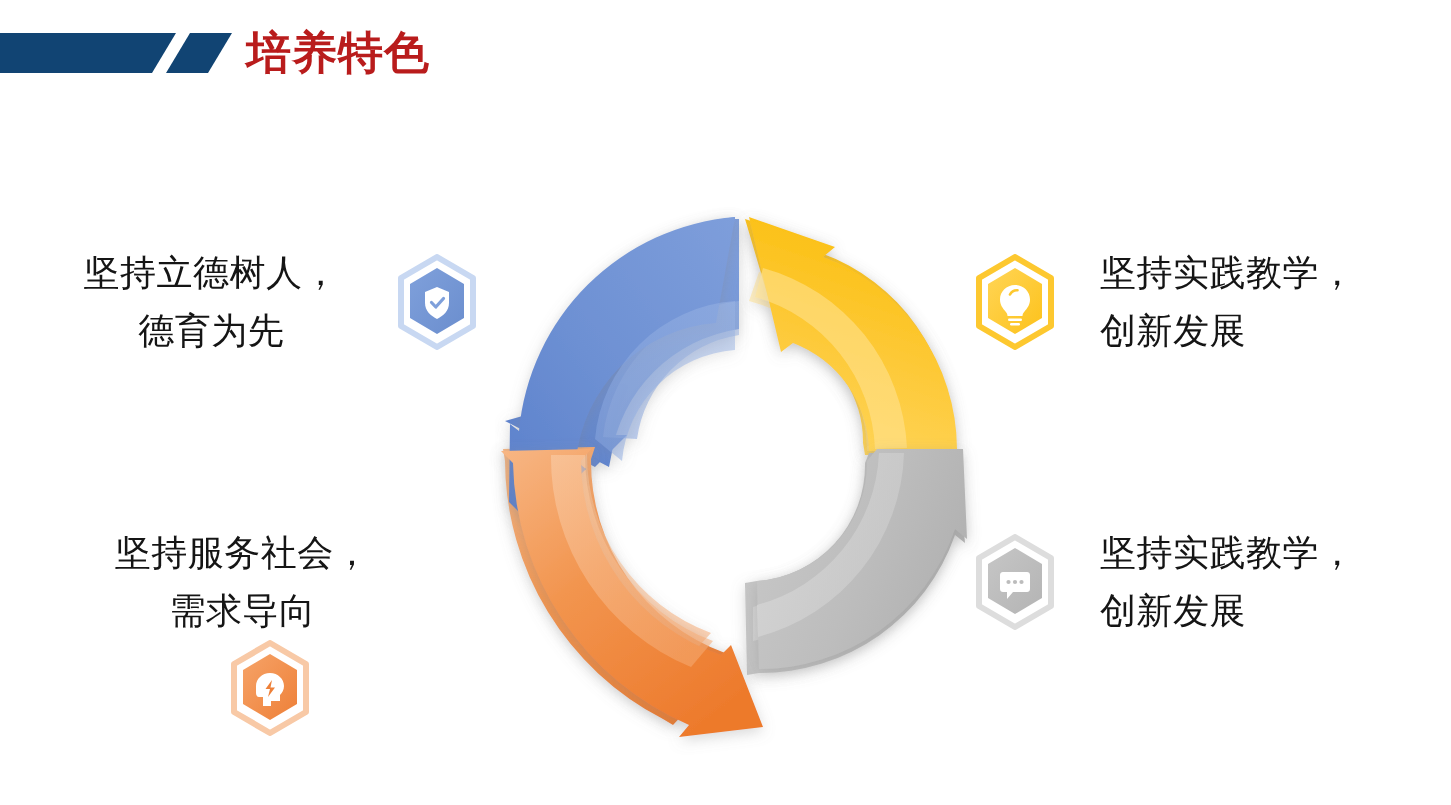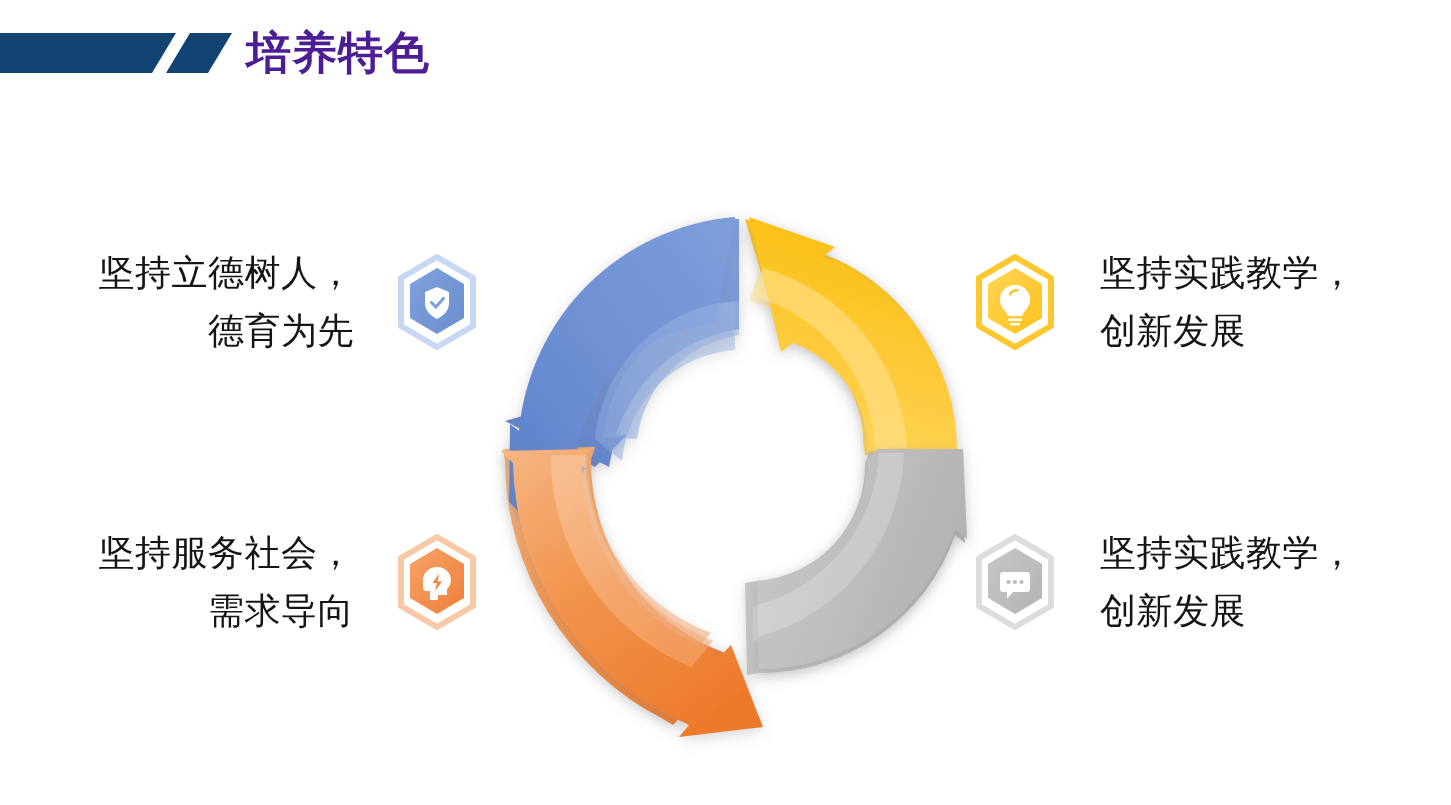--- a/index.html
+++ b/index.html
@@ -34,21 +34,21 @@
     pointer-events: none;
   }
   #slide-title {
     position: absolute;
     left: 246px;
     top: 26px;
     font-size: 45px;
     font-weight: bold;
     letter-spacing: 1px;
     line-height: 54px;
-    color: #4c1d95;
+    color: #b91c1c;
     white-space: nowrap;
   }
 
   
   #cycle-diagram {
     position: absolute;
     left: 487px;
     top: 205px;
     width: 490px;
     height: 490px;
@@ -75,41 +75,41 @@
     justify-content: flex-start;
   }
   .item-text {
     font-size: 36px;
     line-height: 58px;
     color: #151515;
     white-space: pre-line;
     letter-spacing: 0.5px;
   }
   .item-block.left .item-text {
-    text-align: right;
-    margin-right: 40px;
+    text-align: center;
+    margin-right: 55px;
   }
   .item-block.right .item-text {
     text-align: left;
     margin-left: 42px;
   }
   .hex-badge {
     position: relative;
     width: 86px;
     height: 96px;
     flex: 0 0 auto;
   }
   .hex-badge svg {
     display: block;
     width: 86px;
     height: 96px;
   }
 
   #item-top-left    { left: 60px;   top: 244px;  width: 420px; }
-  #item-bottom-left { left: 60px;   top: 524px;  width: 420px; }
+  #item-bottom-left { left: 60px;   top: 524px;  width: 420px; flex-direction: column; }
   #item-top-right   { left: 972px;  top: 244px;  width: 420px; }
   #item-bottom-right{ left: 972px;  top: 524px;  width: 420px; }
 </style>
 </head>
 <body>
 
 <div id="slide-header">
 
   <div id="header-accent-shape">
     <svg viewBox="0 0 232 40" width="232" height="40" xmlns="http://www.w3.org/2000/svg">

